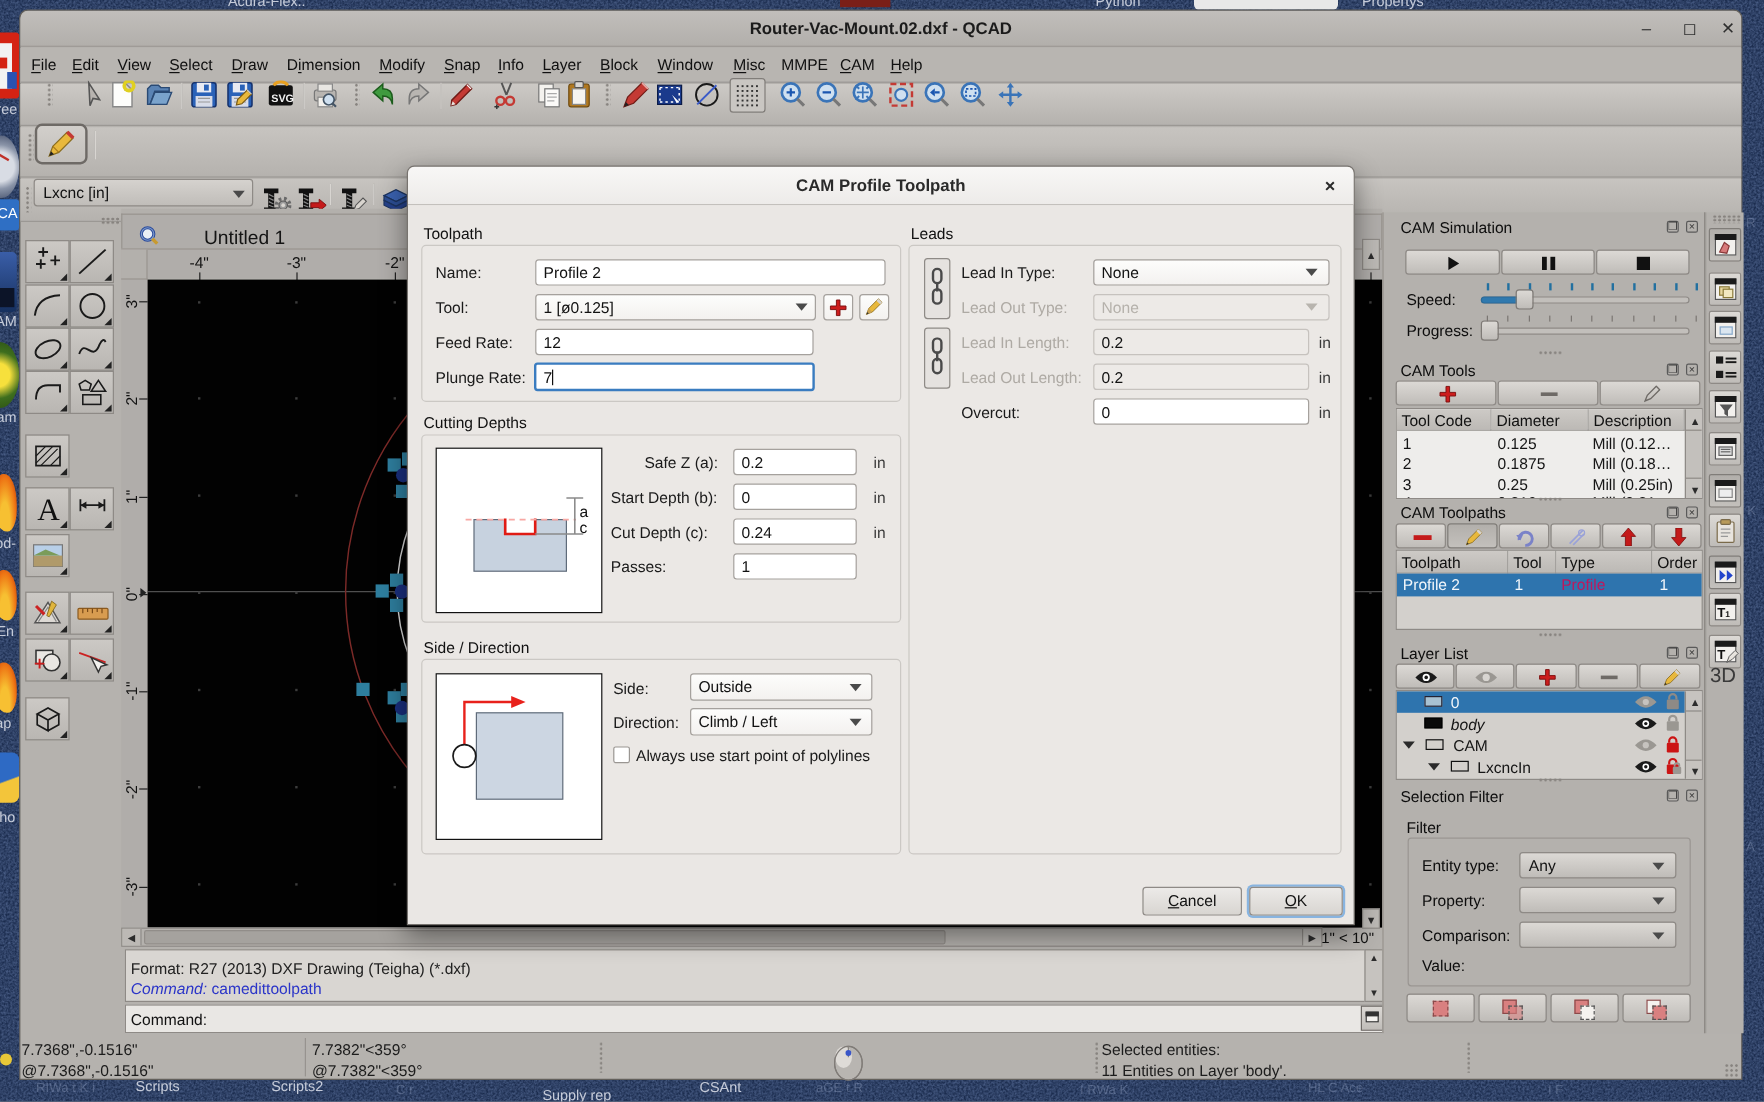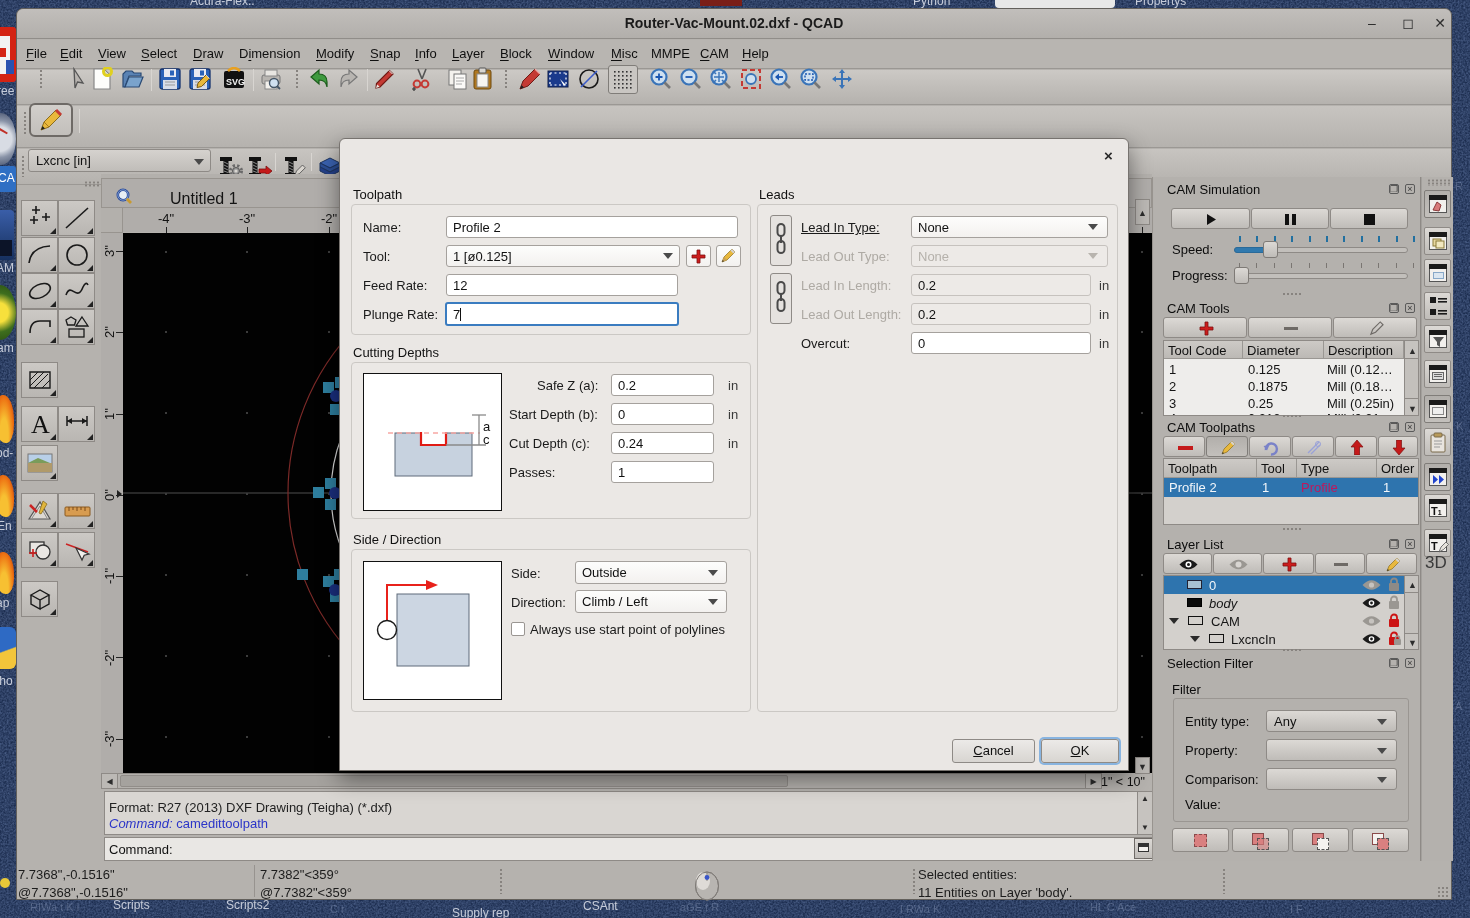--- a/index.html
+++ b/index.html
@@ -1027,20 +1027,23 @@
       </svg>
 <div class="hdots" style="left:895px;top:6px;width:3px;height:26px;"></div>
 <div class="abs" style="left:901px;top:5px;font-size:13px;color:#1c1c1c;">Selected entities:</div>
 <div class="abs" style="left:901px;top:23px;font-size:13px;color:#1c1c1c;">11 Entities on Layer 'body'.</div>
 <div class="hdots" style="left:1205px;top:6px;width:3px;height:26px;"></div>
 <div class="hdots" style="left:1420px;top:24px;width:12px;height:12px;background-size:4px 4px;"></div>
 </div>
 </div>
 
 <div id="dlg">
+<div id="dlgtitle">
+      <div>CAM Profile Toolpath</div>
+    </div>
 <div class="abs" style="left:764px;top:8px;font-size:15px;color:#2a2a2a;font-weight:bold;">×</div>
 
 <div class="grouplabel" style="left:13px;top:48px;">Toolpath</div>
 <div class="groupbox" style="left:11px;top:65px;width:400px;height:131px;"></div>
 <div class="dlbl" style="left:23px;top:81px;">Name:</div>
 <div class="din" style="left:106px;top:77px;width:292px;height:22px;">Profile 2</div>
 <div class="dlbl" style="left:23px;top:110px;">Tool:</div>
 <div class="dcombo" style="left:106px;top:106px;width:234px;height:22px;">1 [ø0.125]</div>
 <div class="carr" style="left:323px;top:114px;"></div>
 <div class="dcombo" style="left:346px;top:106px;width:25px;height:22px;"></div>
@@ -1105,21 +1108,21 @@
 <div class="dlbl" style="left:190px;top:483px;">Always use start point of polylines</div>
 
 <div class="grouplabel" style="left:419px;top:48px;">Leads</div>
 <div class="groupbox" style="left:417px;top:65px;width:361px;height:508px;"></div>
 <div class="btn3d" style="left:430px;top:76px;width:22px;height:51px;background:#e5e2df;"></div>
 <svg class="abs" style="left:434px;top:84px;" width="14" height="34" viewBox="0 0 14 34">
       <rect x="3.5" y="1" width="7" height="12" rx="3.5" fill="none" stroke="#4a4a4a" stroke-width="2"></rect>
       <rect x="3.5" y="18" width="7" height="12" rx="3.5" fill="none" stroke="#4a4a4a" stroke-width="2"></rect>
       <line x1="7" y1="12" x2="7" y2="20" stroke="#4a4a4a" stroke-width="2"></line>
     </svg>
-<div class="dlbl" style="left:461px;top:81px;text-decoration:underline;">Lead In Type:</div>
+<div class="dlbl" style="left:461px;top:81px;">Lead In Type:</div>
 <div class="dcombo" style="left:571px;top:77px;width:197px;height:22px;">None</div>
 <div class="carr" style="left:748px;top:85px;"></div>
 <div class="dlbl gray" style="left:461px;top:110px;">Lead Out Type:</div>
 <div class="dcombo dis" style="left:571px;top:106px;width:197px;height:22px;">None</div>
 <div class="carr dis" style="left:748px;top:114px;"></div>
 <div class="btn3d" style="left:430px;top:134px;width:22px;height:51px;background:#e5e2df;"></div>
 <svg class="abs" style="left:434px;top:142px;" width="14" height="34" viewBox="0 0 14 34">
       <rect x="3.5" y="1" width="7" height="12" rx="3.5" fill="none" stroke="#4a4a4a" stroke-width="2"></rect>
       <rect x="3.5" y="18" width="7" height="12" rx="3.5" fill="none" stroke="#4a4a4a" stroke-width="2"></rect>
       <line x1="7" y1="12" x2="7" y2="20" stroke="#4a4a4a" stroke-width="2"></line>

